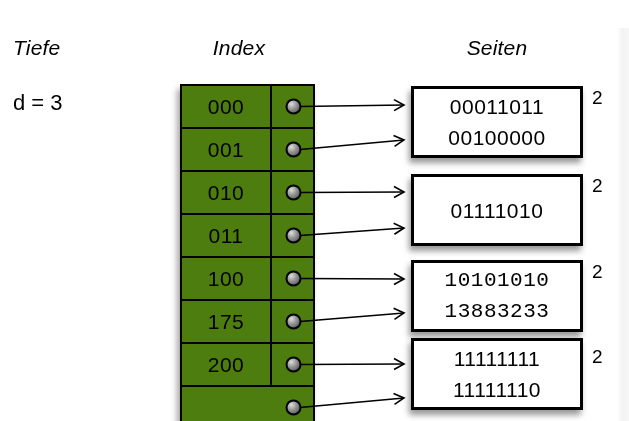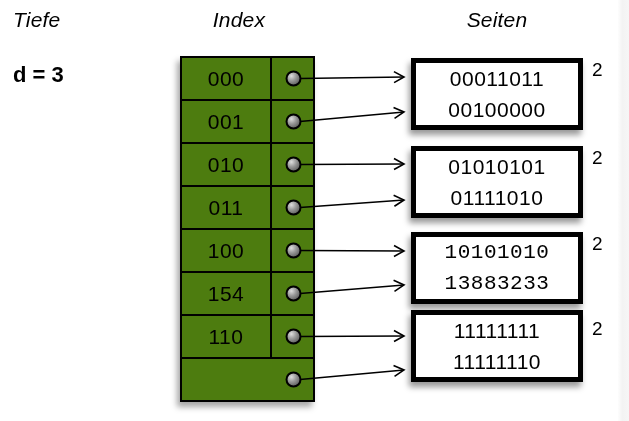--- a/index.html
+++ b/index.html
@@ -4,42 +4,42 @@
 <style>
   html, body { margin: 0; padding: 0; }
   body {
     width: 629px; height: 421px;
     background: #ffffff;
     font-family: "Liberation Sans", sans-serif;
     color: #000;
     position: relative;
     overflow: hidden;
   }
-  .stage { position: absolute; inset: 0; }
+  .stage { position: absolute; inset: 0; margin-top: 28px; }
 
   
   .edge-strip {
     position: absolute; top: 0; right: 0;
     width: 11px; height: 421px;
     background: linear-gradient(to right, #fdfdfd, #f3f3f3 40%, #f6f6f6);
   }
 
   
   .hdr {
     position: absolute;
     font-size: 21px; font-style: italic; font-weight: 500;
     letter-spacing: 0.2px;
     white-space: nowrap;
   }
   .hdr-tiefe  { left: 13px;  top: 8px; }
   .hdr-index  { left: 180px; top: 8px; width: 118px; text-align: center; }
   .hdr-seiten { left: 411px; top: 8px; width: 172px; text-align: center; }
   .depth-label {
     position: absolute; left: 13px; top: 62px;
-    font-size: 22px; font-weight: 700; font-style: normal;
+    font-size: 22px; font-weight: 400; font-style: normal;
     white-space: nowrap;
   }
 
   
   .index-table {
     position: absolute; left: 180px; top: 56px;
     width: 135px; height: 346px;
     box-sizing: border-box;
     border: 2px solid #000;
     background: #4d7c0f;
@@ -60,21 +60,21 @@
     font-size: 21px; font-weight: 500;
     letter-spacing: 0.5px;
   }
   .cell-pointer { flex: 1 1 0; }
 
   
   .page-box {
     position: absolute; left: 411px;
     width: 172px; height: 72px;
     box-sizing: border-box;
-    border: 5px solid #000000;
+    border: 3px solid #000000;
     background: #fff;
     box-shadow: -2px 5px 6px rgba(0,0,0,0.40);
     display: flex; flex-direction: column;
     align-items: center; justify-content: center;
   }
   .page-entry {
     font-size: 21px; font-weight: 500;
     line-height: 31px;
     letter-spacing: 0.5px;
     white-space: nowrap;
@@ -129,38 +129,37 @@
     </div>
     <div class="index-row">
       <div class="cell-label">011</div>
       <div class="cell-pointer"></div>
     </div>
     <div class="index-row">
       <div class="cell-label">100</div>
       <div class="cell-pointer"></div>
     </div>
     <div class="index-row">
-      <div class="cell-label">154</div>
-      <div class="cell-pointer"></div>
-    </div>
-    <div class="index-row">
-      <div class="cell-label">110</div>
+      <div class="cell-label">175</div>
+      <div class="cell-pointer"></div>
+    </div>
+    <div class="index-row">
+      <div class="cell-label">200</div>
       <div class="cell-pointer"></div>
     </div>
     <div class="index-row">
       <div class="cell-pointer"></div>
     </div>
   </div>
 
   <div class="page-box page-1">
     <div class="page-entry">00011011</div>
     <div class="page-entry">00100000</div>
   </div>
   <div class="page-box page-2">
-    <div class="page-entry">01010101</div>
     <div class="page-entry">01111010</div>
   </div>
   <div class="page-box page-3">
     <div class="page-entry">10101010</div>
     <div class="page-entry">13883233</div>
   </div>
   <div class="page-box page-4">
     <div class="page-entry">11111111</div>
     <div class="page-entry">11111110</div>
   </div>

